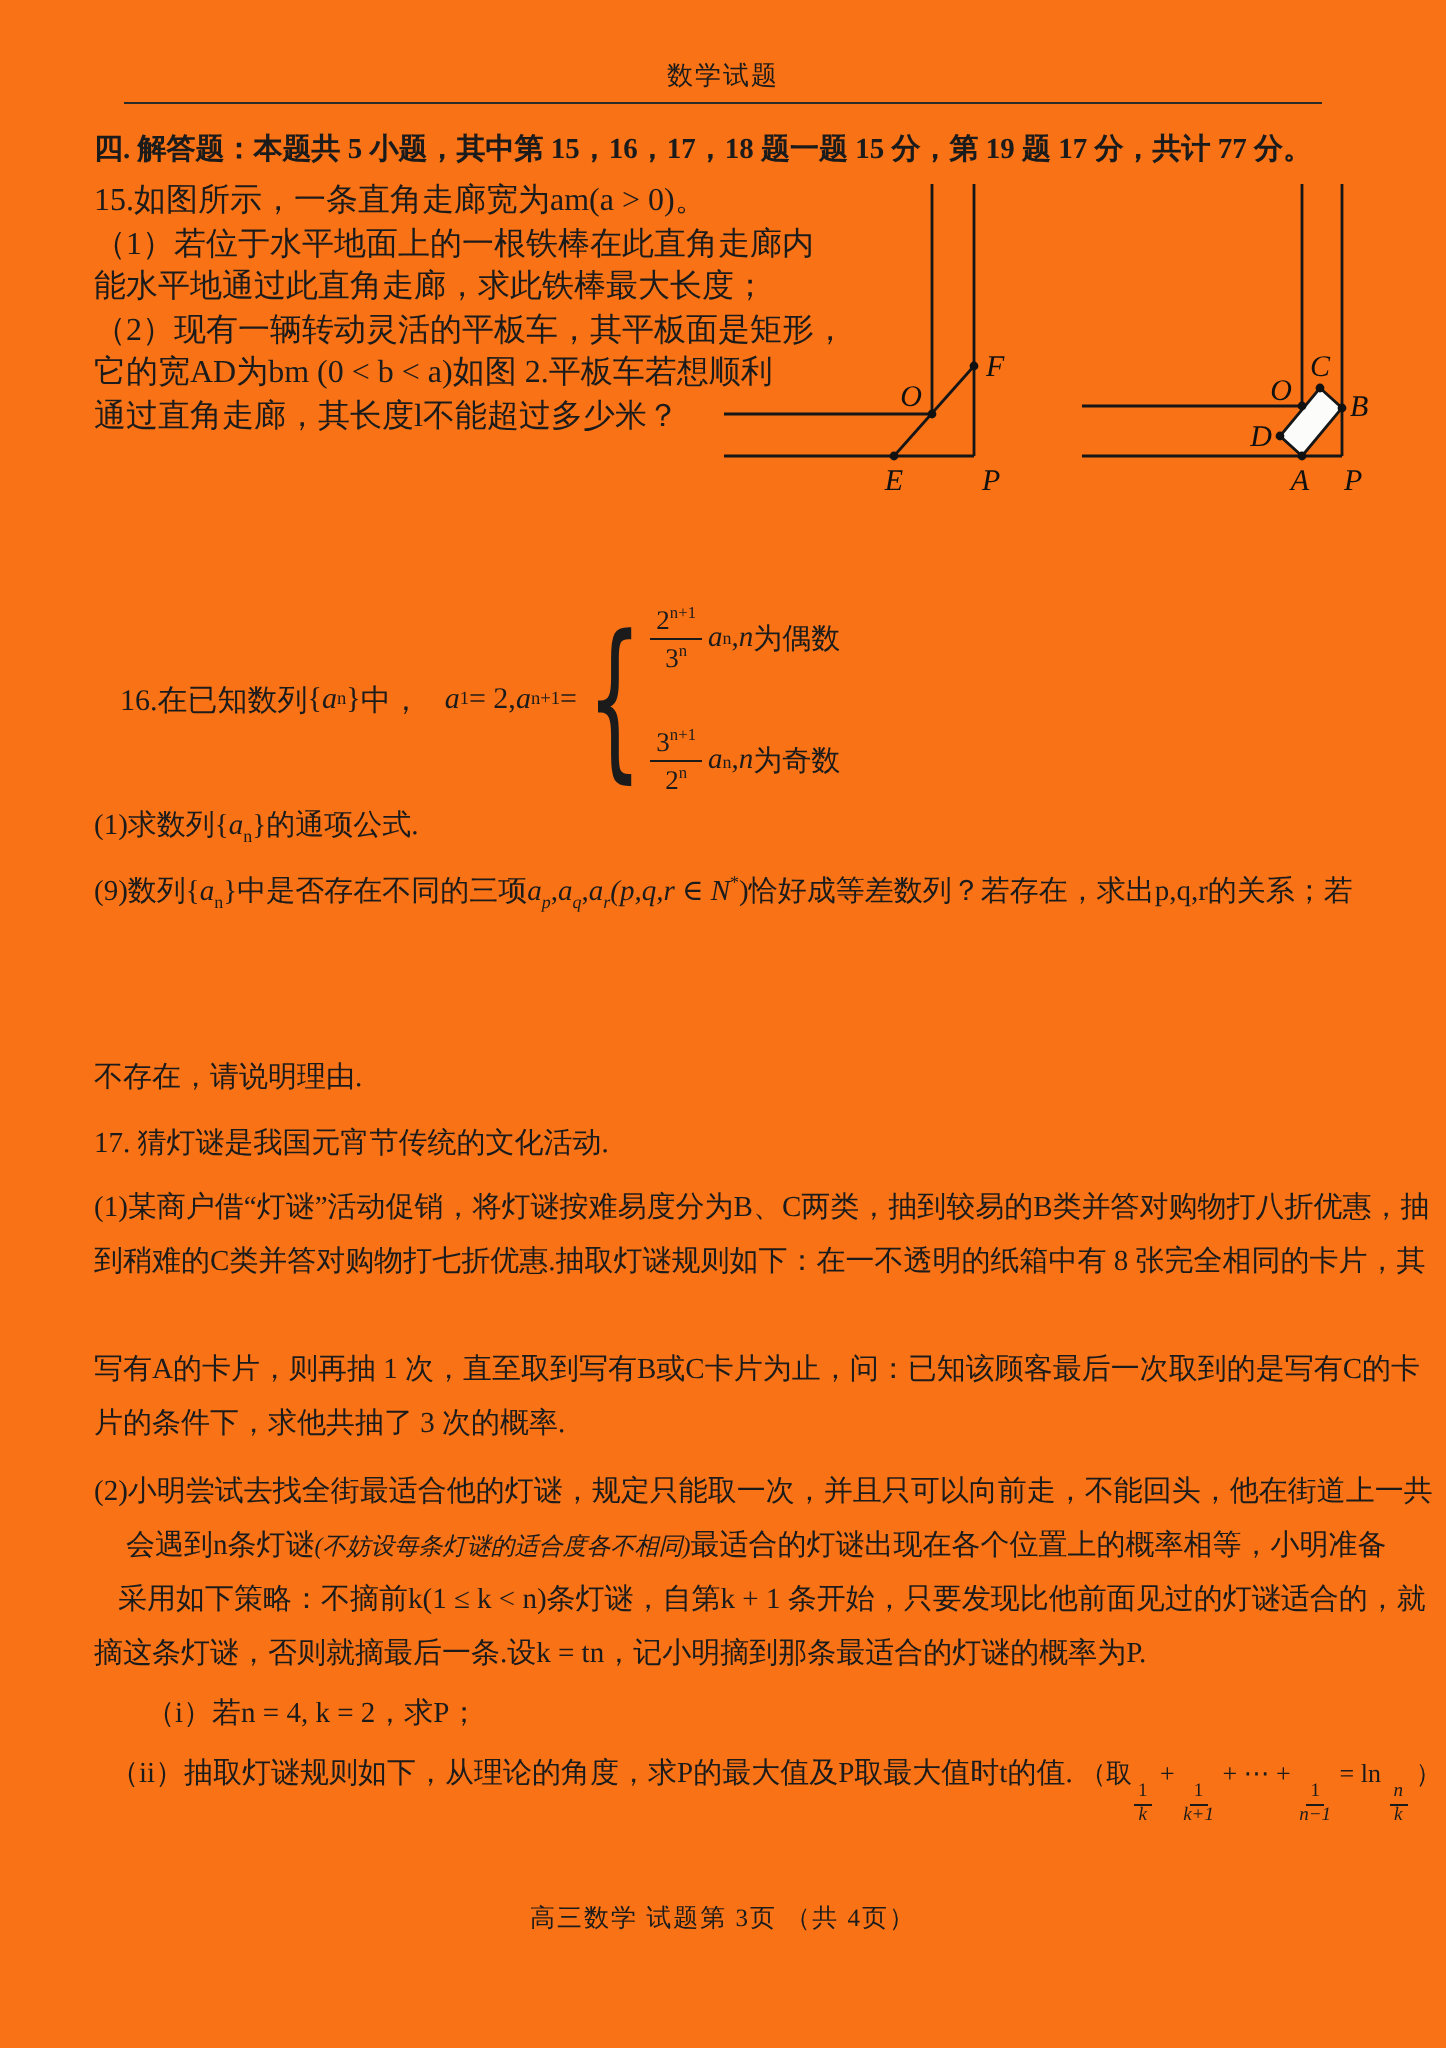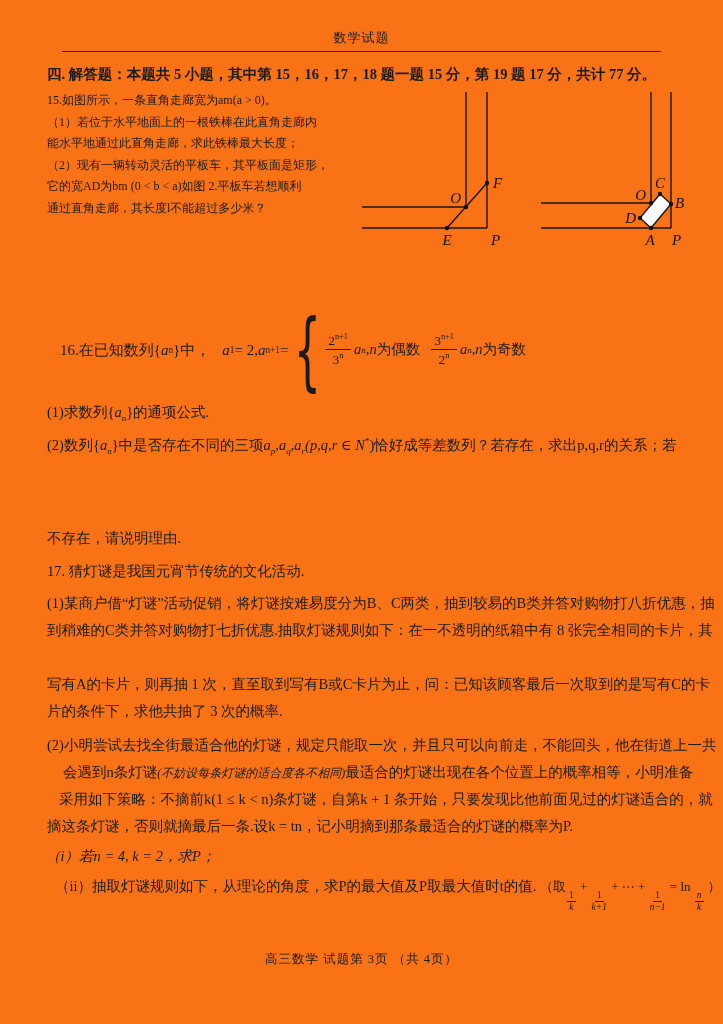--- a/index.html
+++ b/index.html
@@ -9,37 +9,37 @@
     background:#f97316;
     font-family:"Liberation Serif","DejaVu Serif",serif;
     color:#1b1b1b;
     overflow:hidden;
   }
   .abs{position:absolute;}
   .nowrap{white-space:nowrap;}
   .hdr{top:29px;left:0;width:723px;text-align:center;font-size:13px;letter-spacing:1px;}
   .hdr-rule{top:51px;left:62px;width:599px;height:0;border-top:1.6px solid #2a2a2a;}
   .sec{top:65px;left:47px;font-size:14.5px;font-weight:600;}
-  .p15{top:90px;left:47px;font-size:12px;}
+  .p15{top:90px;left:47px;font-size:16px;}
   .p15 .l{line-height:21.5px;}
   .fig{position:absolute;}
   .fig line,.fig polygon{stroke:#161616;stroke-width:1.4;fill:none;}
   .fig polygon{fill:#fcfcfb;}
   .fig circle{fill:#111;stroke:none;}
   .fig text{font-family:"Liberation Serif","DejaVu Serif",serif;font-style:italic;font-size:15px;fill:#111;stroke:none;}
   .p16{top:300px;left:60px;height:100px;display:flex;align-items:center;font-size:15px;}
   .mi{font-style:italic;}
   sub{font-size:0.62em;}
   sup{font-size:0.62em;}
   .frac{display:inline-flex;flex-direction:column;align-items:center;vertical-align:middle;line-height:1.15;font-size:13.5px;margin-right:3px;}
   .frac .num{border-bottom:1.2px solid #1b1b1b;padding:0 3px 1px;}
   .frac .den{padding-top:1px;}
   .cases{display:inline-flex;align-items:center;margin-left:4px;}
   .cbrace{font-family:"DejaVu Sans",sans-serif;font-size:86px;font-weight:400;line-height:.8;transform:scaleX(.5);margin:0 -10px 0 -12px;color:#1b1b1b;}
-  .crows{display:flex;flex-direction:row;gap:11px;}
+  .crows{display:flex;flex-direction:column;gap:26px;}
   .crow{display:flex;align-items:center;font-size:14.5px;}
   .q16{font-size:14.5px;}
   .p17line{font-size:14.5px;}
   .kai{font-size:12px;font-style:italic;}
   .sfrac{display:inline-flex;flex-direction:column;align-items:center;font-size:9.5px;line-height:1.2;vertical-align:-7px;margin:0 1px;}
   .sfrac .n{border-bottom:1px solid #1b1b1b;padding:0 2px;}
   .formula-small{font-size:13px;}
   .footer{top:951px;left:0;width:723px;text-align:center;font-size:12.5px;letter-spacing:1px;}
   .gap{display:inline-block;width:12px;}
 </style>
@@ -137,39 +137,39 @@
         </span>
       </span>
     </span>
   </div>
 
   <div class="abs q16 nowrap" style="top:403px;left:47px;">
     <span>(1)求数列</span><span>{</span><span class="mi">a</span><sub>n</sub><span>}</span><span>的通项公式.</span>
   </div>
 
   <div class="abs q16 nowrap" style="top:436px;left:47px;">
-    <span>(2)数列</span><span>{</span><span class="mi">a</span><sub>n</sub><span>}</span><span>中是否存在不同的三项</span><span class="mi">a</span><sub class="mi">p</sub><span>,</span><span class="mi">a</span><sub class="mi">q</sub><span>,</span><span class="mi">a</span><sub class="mi">r</sub><span class="mi">(p,q,r ∈ N</span><sup>*</sup><span>)恰好成等差数列？若存在，求出p,q,r的关系；若</span>
+    <span>(9)数列</span><span>{</span><span class="mi">a</span><sub>n</sub><span>}</span><span>中是否存在不同的三项</span><span class="mi">a</span><sub class="mi">p</sub><span>,</span><span class="mi">a</span><sub class="mi">q</sub><span>,</span><span class="mi">a</span><sub class="mi">r</sub><span class="mi">(p,q,r ∈ N</span><sup>*</sup><span>)恰好成等差数列？若存在，求出p,q,r的关系；若</span>
   </div>
 
   <div class="abs q16 nowrap" style="top:489px;left:47px;margin-top:40px;">不存在，请说明理由.</div>
 
   <div class="abs p17line nowrap" style="top:562px;left:47px;">17. 猜灯谜是我国元宵节传统的文化活动.</div>
   <div class="abs p17line nowrap" style="top:594px;left:47px;">(1)某商户借“灯谜”活动促销，将灯谜按难易度分为B、C两类，抽到较易的B类并答对购物打八折优惠，抽</div>
   <div class="abs p17line nowrap" style="top:621px;left:47px;">到稍难的C类并答对购物打七折优惠.抽取灯谜规则如下：在一不透明的纸箱中有 8 张完全相同的卡片，其</div>
   <div class="abs p17line nowrap" style="top:675px;left:47px;">写有A的卡片，则再抽 1 次，直至取到写有B或C卡片为止，问：已知该顾客最后一次取到的是写有C的卡</div>
   <div class="abs p17line nowrap" style="top:702px;left:47px;">片的条件下，求他共抽了 3 次的概率.</div>
 
   <div class="abs p17line nowrap" style="top:736px;left:47px;">(2)小明尝试去找全街最适合他的灯谜，规定只能取一次，并且只可以向前走，不能回头，他在街道上一共</div>
   <div class="abs p17line nowrap" style="top:763px;left:63px;">
     <span>会遇到n条灯谜</span><span class="kai">(不妨设每条灯谜的适合度各不相同)</span><span>最适合的灯谜出现在各个位置上的概率相等，小明准备</span>
   </div>
   <div class="abs p17line nowrap" style="top:790px;left:47px;margin-left:12px;">采用如下策略：不摘前k(1 ≤ k &lt; n)条灯谜，自第k + 1 条开始，只要发现比他前面见过的灯谜适合的，就</div>
   <div class="abs p17line nowrap" style="top:817px;left:47px;">摘这条灯谜，否则就摘最后一条.设k = tn，记小明摘到那条最适合的灯谜的概率为P.</div>
 
-  <div class="abs p17line nowrap" style="top:847px;left:46px;font-style:italic;">（i）若n = 4, k = 2，求P；</div>
+  <div class="abs p17line nowrap" style="top:847px;left:73px;">（i）若n = 4, k = 2，求P；</div>
 
   <div class="abs p17line nowrap" style="top:877px;left:55px;">
     <span>（ii）抽取灯谜规则如下，从理论的角度，求P的最大值及P取最大值时t的值.</span>
     <span class="formula-small">
       <span>（取</span><span class="sfrac">
           <span class="n">1</span>
           <span class="mi">k</span>
         </span>
       <span>+</span>
       <span class="sfrac">

